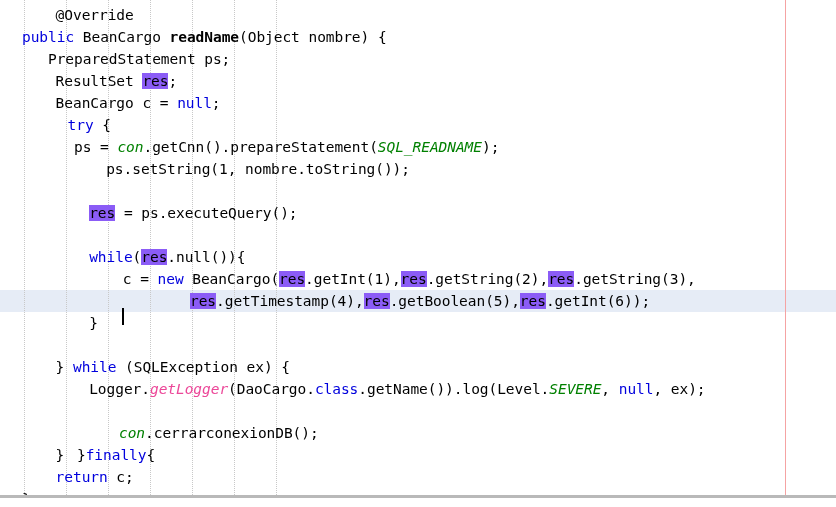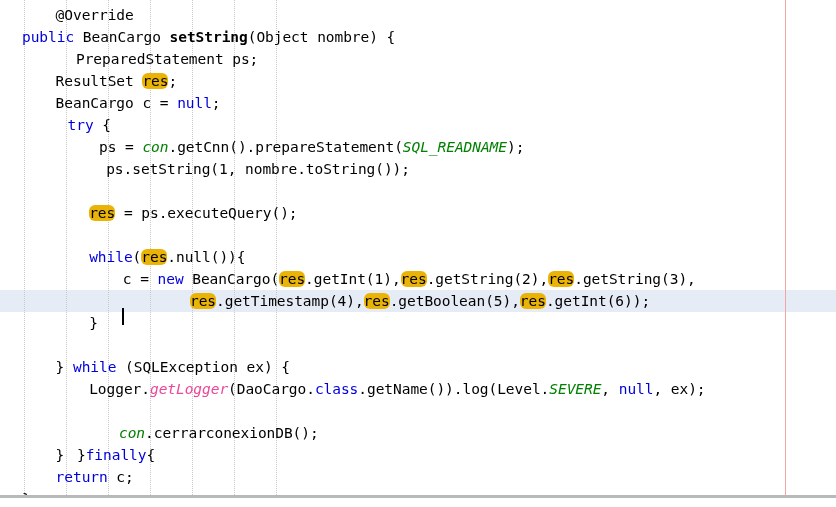--- a/index.html
+++ b/index.html
@@ -79,21 +79,21 @@
     padding-left: 22px;
     white-space: pre;
   }
 
   
   .kw       { color: #0000dd; }
   .fld      { color: #008000; font-style: italic; }
   .stat     { color: #ec4899; font-style: italic; }
   .mth      { color: #000000; font-weight: bold; }
   .plain    { color: #000000; }
-  .hl       { background: #eab308; border-radius: 6px; }
+  .hl       { background: #8b5cf6; }
 
   
   #caret {
     position: absolute;
     width: 2px;
     height: 17px;
     background: #000000;
   }
 </style>
 </head>
@@ -110,26 +110,26 @@
       <div class="indent-guide" style="left: 150px;"></div>
       <div class="indent-guide" style="left: 192px;"></div>
       <div class="indent-guide" style="left: 234px;"></div>
       <div class="indent-guide" style="left: 276px;"></div>
     </div>
 
   <div id="margin-line" style="left: 785px;"></div>
 
   <div id="code-lines">
       <div class="line" style="top: 4px;"><span class="txt" style="padding-left: 55.6px;"><span class="plain">@Override</span></span></div>
-      <div class="line" style="top: 26px;"><span class="txt" style="padding-left: 22px;"><span class="kw">public</span><span class="plain"> BeanCargo </span><span class="mth">setString</span><span class="plain">(Object nombre) {</span></span></div>
-      <div class="line" style="top: 48px;"><span class="txt" style="padding-left: 76px;"><span class="plain">PreparedStatement ps;</span></span></div>
+      <div class="line" style="top: 26px;"><span class="txt" style="padding-left: 22px;"><span class="kw">public</span><span class="plain"> BeanCargo </span><span class="mth">readName</span><span class="plain">(Object nombre) {</span></span></div>
+      <div class="line" style="top: 48px;"><span class="txt" style="padding-left: 48px;"><span class="plain">PreparedStatement ps;</span></span></div>
       <div class="line" style="top: 70px;"><span class="txt" style="padding-left: 55.6px;"><span class="plain">ResultSet </span><span class="hl">res</span><span class="plain">;</span></span></div>
       <div class="line" style="top: 92px;"><span class="txt" style="padding-left: 55.6px;"><span class="plain">BeanCargo c = </span><span class="kw">null</span><span class="plain">;</span></span></div>
       <div class="line" style="top: 114px; padding-left: 12px;"><span class="txt" style="padding-left: 55.6px;"><span class="kw">try</span><span class="plain"> {</span></span></div>
-      <div class="line" style="top: 136px;"><span class="txt" style="padding-left: 99px;"><span class="plain">ps = </span><span class="fld">con</span><span class="plain">.getCnn().prepareStatement(</span><span class="fld">SQL_READNAME</span><span class="plain">);</span></span></div>
+      <div class="line" style="top: 136px;"><span class="txt" style="padding-left: 74px;"><span class="plain">ps = </span><span class="fld">con</span><span class="plain">.getCnn().prepareStatement(</span><span class="fld">SQL_READNAME</span><span class="plain">);</span></span></div>
       <div class="line" style="top: 158px; margin-left: 17px;"><span class="txt" style="padding-left: 89.2px;"><span class="plain">ps.setString(1, nombre.toString());</span></span></div>
       <div class="line" style="top: 180px;"><span class="txt" style="padding-left: 22px;"></span></div>
       <div class="line" style="top: 202px;"><span class="txt" style="padding-left: 89.2px;"><span class="hl">res</span><span class="plain"> = ps.executeQuery();</span></span></div>
       <div class="line" style="top: 224px;"><span class="txt" style="padding-left: 22px;"></span></div>
       <div class="line" style="top: 246px;"><span class="txt" style="padding-left: 89.2px;"><span class="kw">while</span><span class="plain">(</span><span class="hl">res</span><span class="plain">.null()){</span></span></div>
       <div class="line" style="top: 268px;"><span class="txt" style="padding-left: 122.8px;"><span class="plain">c = </span><span class="kw">new</span><span class="plain"> BeanCargo(</span><span class="hl">res</span><span class="plain">.getInt(1),</span><span class="hl">res</span><span class="plain">.getString(2),</span><span class="hl">res</span><span class="plain">.getString(3),</span></span></div>
       <div class="line" style="top: 290px;"><span class="txt" style="padding-left: 190px;"><span class="hl">res</span><span class="plain">.getTimestamp(4),</span><span class="hl">res</span><span class="plain">.getBoolean(5),</span><span class="hl">res</span><span class="plain">.getInt(6));</span></span></div>
       <div class="line" style="top: 312px;"><span class="txt" style="padding-left: 89.2px;"><span class="plain">}</span></span></div>
       <div class="line" style="top: 334px;"><span class="txt" style="padding-left: 22px;"></span></div>
       <div class="line" style="top: 356px;"><span class="txt" style="padding-left: 55.6px;"><span class="plain">} </span><span class="kw">while</span><span class="plain"> (SQLException ex) {</span></span></div>

